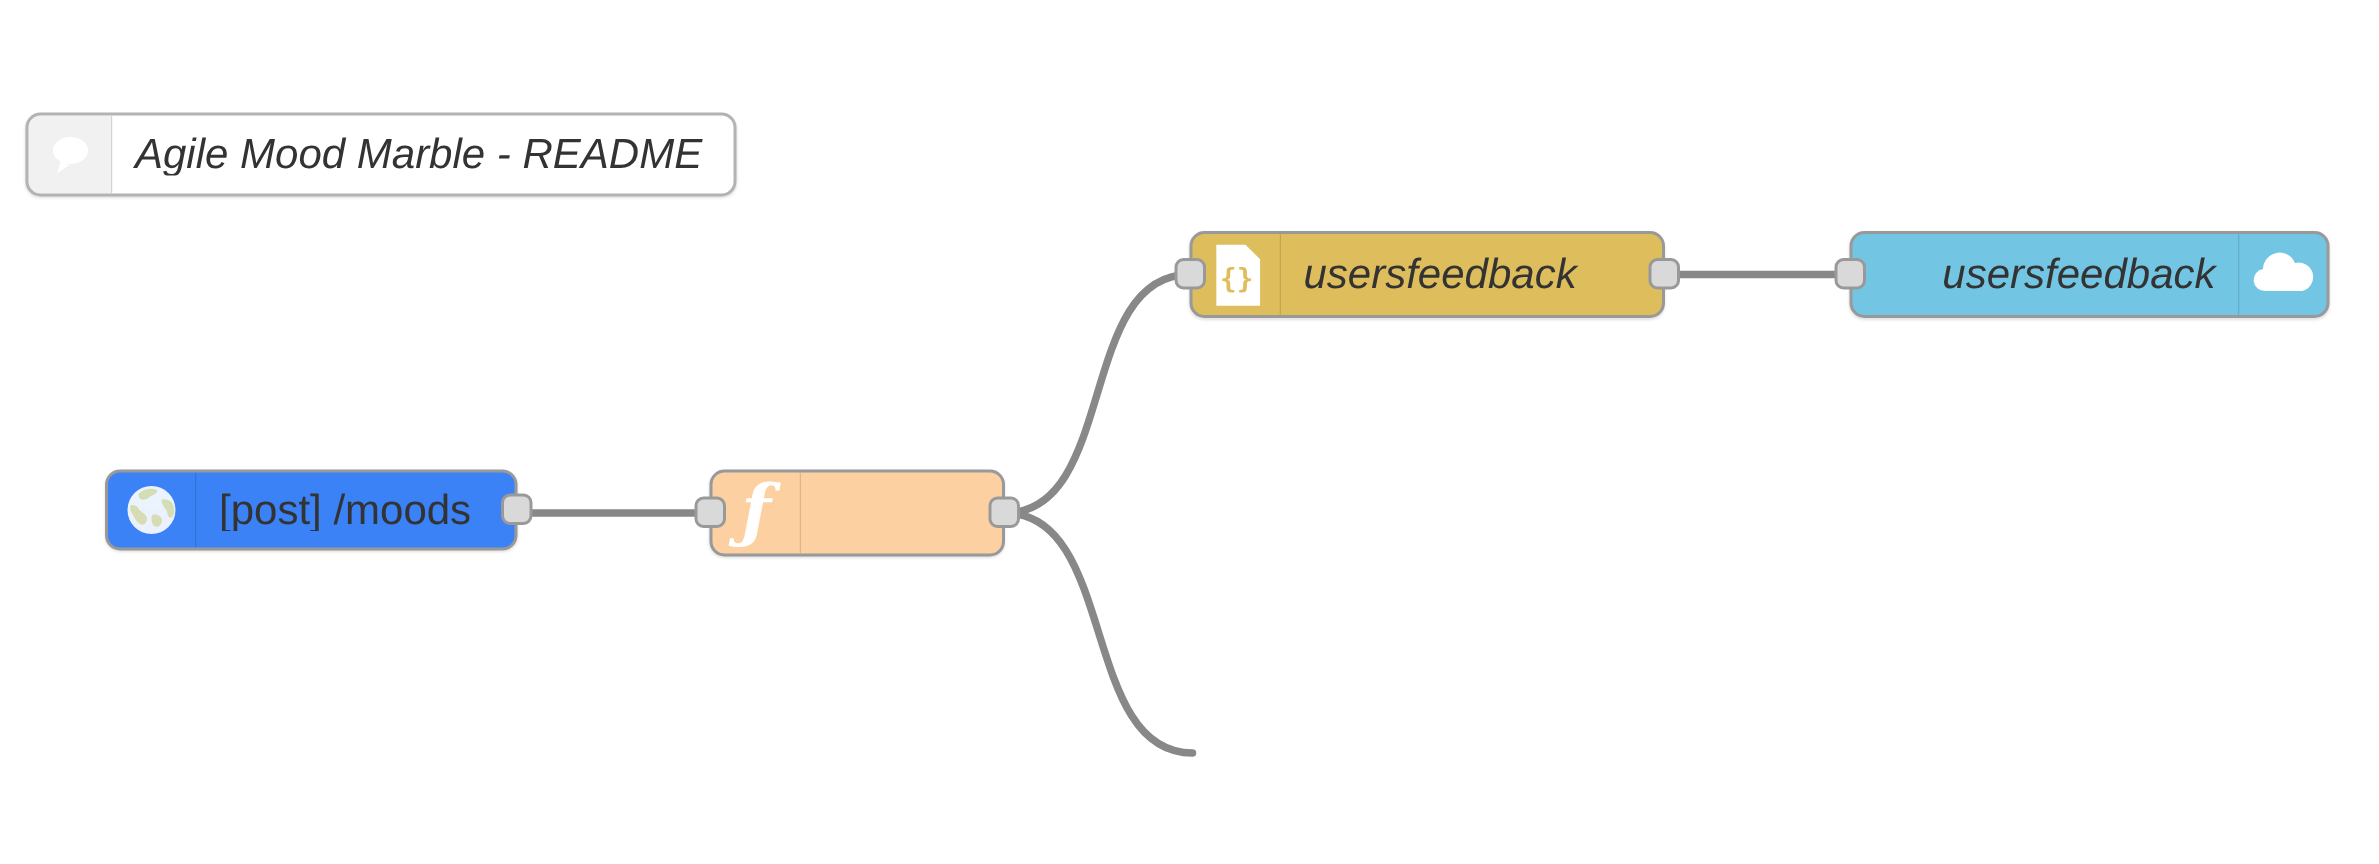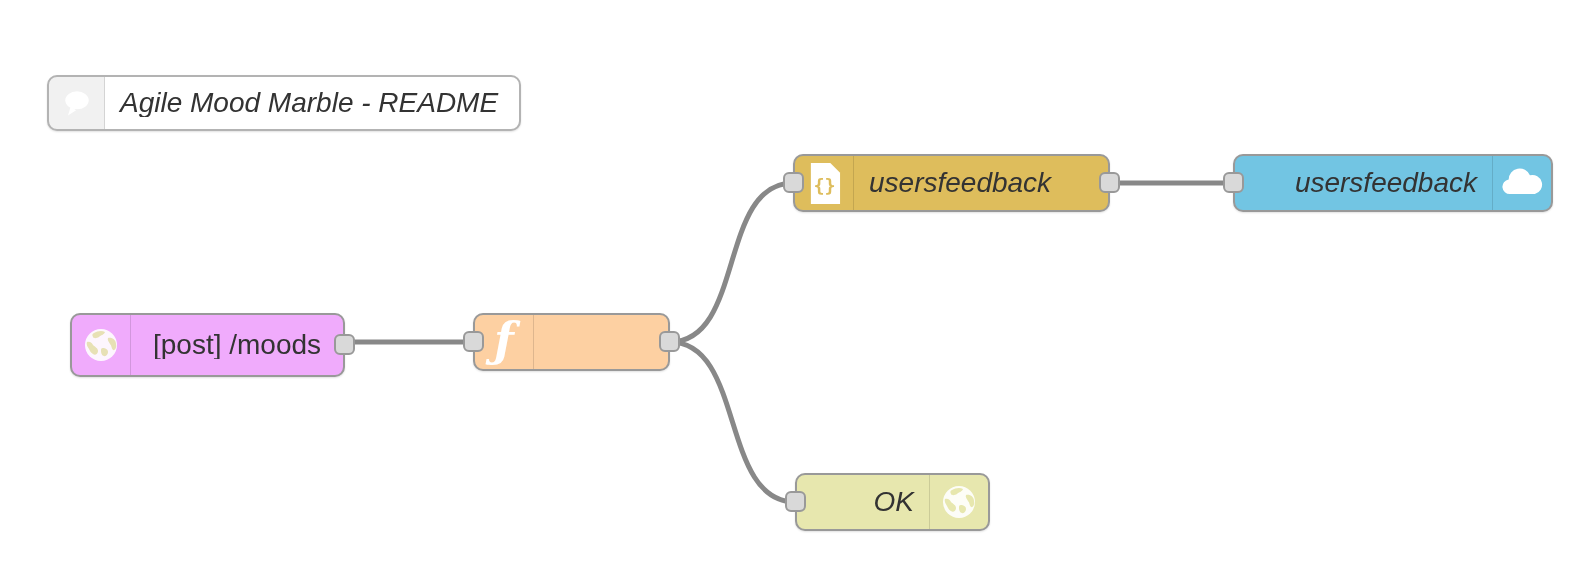--- a/index.html
+++ b/index.html
@@ -86,30 +86,30 @@
 </head>
 <body>
 
 <div id="canvas">
   <svg id="wires" xmlns="http://www.w3.org/2000/svg">
       <path d="M 345 342 C 420 342 398 342 473 342"></path>
       <path d="M 670 342 C 745 342 718 183 793 183"></path>
       <path d="M 670 342 C 745 342 720 502 795 502"></path>
       <path d="M 1110 183 C 1185 183 1158 183 1233 183"></path>
     </svg>
-<div class="node node--comment" style="left: 47px; top: 75px; width: 474px; height: 56px; background: rgb(255, 255, 255); --nc: #ffffff;">
+<div class="node node--comment" style="left: 17px; top: 75px; width: 474px; height: 56px; background: rgb(255, 255, 255); --nc: #ffffff;">
       <div class="icon-region icon-region--left">
         <svg class="node-icon" width="36" height="36" viewBox="0 0 40 40">
           <ellipse cx="20" cy="17" rx="13" ry="10" fill="#fff"></ellipse>
           <path d="M13 24 l-3 10 9-6z" fill="#fff"></path>
         </svg>
       </div>
       <span class="node-label node-label--italic">Agile Mood Marble - README</span>
     </div>
-    <div class="node" style="left: 70px; top: 313px; width: 275px; height: 64px; background: #f0abfc; text-align: center; --nc: #e7e7ae;">
+    <div class="node" style="left: 70px; top: 313px; width: 275px; height: 54px; background: #3b82f6; --nc: #e7e7ae;">
       <div class="icon-region icon-region--left">
         <svg class="node-icon" width="40" height="40" viewBox="0 0 40 40" style="opacity:.9">
           <circle cx="20" cy="20" r="16" fill="#fff"></circle>
           <path fill="var(--nc)" d="M13 8c3-2 8-3 11-1-1 3-4 3-6 5-2 1-5 2-6 0-1-2-1-3 1-4z"></path>
           <path fill="var(--nc)" d="M6 17c3-1 5 1 6 3 2 2 5 3 5 6 0 3-3 5-5 3-2-1-3-3-4-5-1-2-3-4-2-7z"></path>
           <path fill="var(--nc)" d="M27 13c4-1 8 2 8 6 1 3-1 7-3 6-2-2-1-4-3-6-1-2-3-4-2-6z"></path>
           <path fill="var(--nc)" d="M22 23c2 0 5 1 5 4 0 2-2 5-4 4-2 0-3-3-3-5 0-2 0-3 2-3z"></path>
         </svg>
       </div>
       <span class="node-label">[post] /moods</span>
@@ -135,26 +135,13 @@
     </div>
     <div class="node" style="left: 1233px; top: 154px; width: 320px; height: 58px; background: rgb(114, 197, 227); --nc: #72c5e3;">
       <span class="node-label node-label--italic node-label--right">usersfeedback</span>
       <div class="icon-region icon-region--right">
         <svg class="node-icon" width="46" height="32" viewBox="0 0 50 34">
           <path fill="#fff" d="M39 29H12a8 8 0 0 1-1.5-15.9A12 12 0 0 1 33.6 8.6 8.5 8.5 0 0 1 39 29z"></path>
         </svg>
       </div>
       <div class="port port--input"></div>
     </div>
-    <div class="node" style="left: 795px; top: 473px; width: 195px; height: 58px; background: rgb(231, 231, 174); --nc: #e7e7ae;">
-      <span class="node-label node-label--italic node-label--right">OK</span>
-      <div class="icon-region icon-region--right">
-        <svg class="node-icon" width="40" height="40" viewBox="0 0 40 40" style="opacity:.9">
-          <circle cx="20" cy="20" r="16" fill="#fff"></circle>
-          <path fill="var(--nc)" d="M13 8c3-2 8-3 11-1-1 3-4 3-6 5-2 1-5 2-6 0-1-2-1-3 1-4z"></path>
-          <path fill="var(--nc)" d="M6 17c3-1 5 1 6 3 2 2 5 3 5 6 0 3-3 5-5 3-2-1-3-3-4-5-1-2-3-4-2-7z"></path>
-          <path fill="var(--nc)" d="M27 13c4-1 8 2 8 6 1 3-1 7-3 6-2-2-1-4-3-6-1-2-3-4-2-6z"></path>
-          <path fill="var(--nc)" d="M22 23c2 0 5 1 5 4 0 2-2 5-4 4-2 0-3-3-3-5 0-2 0-3 2-3z"></path>
-        </svg>
-      </div>
-      <div class="port port--input"></div>
-    </div>
   </div>
 
 </body></html>

